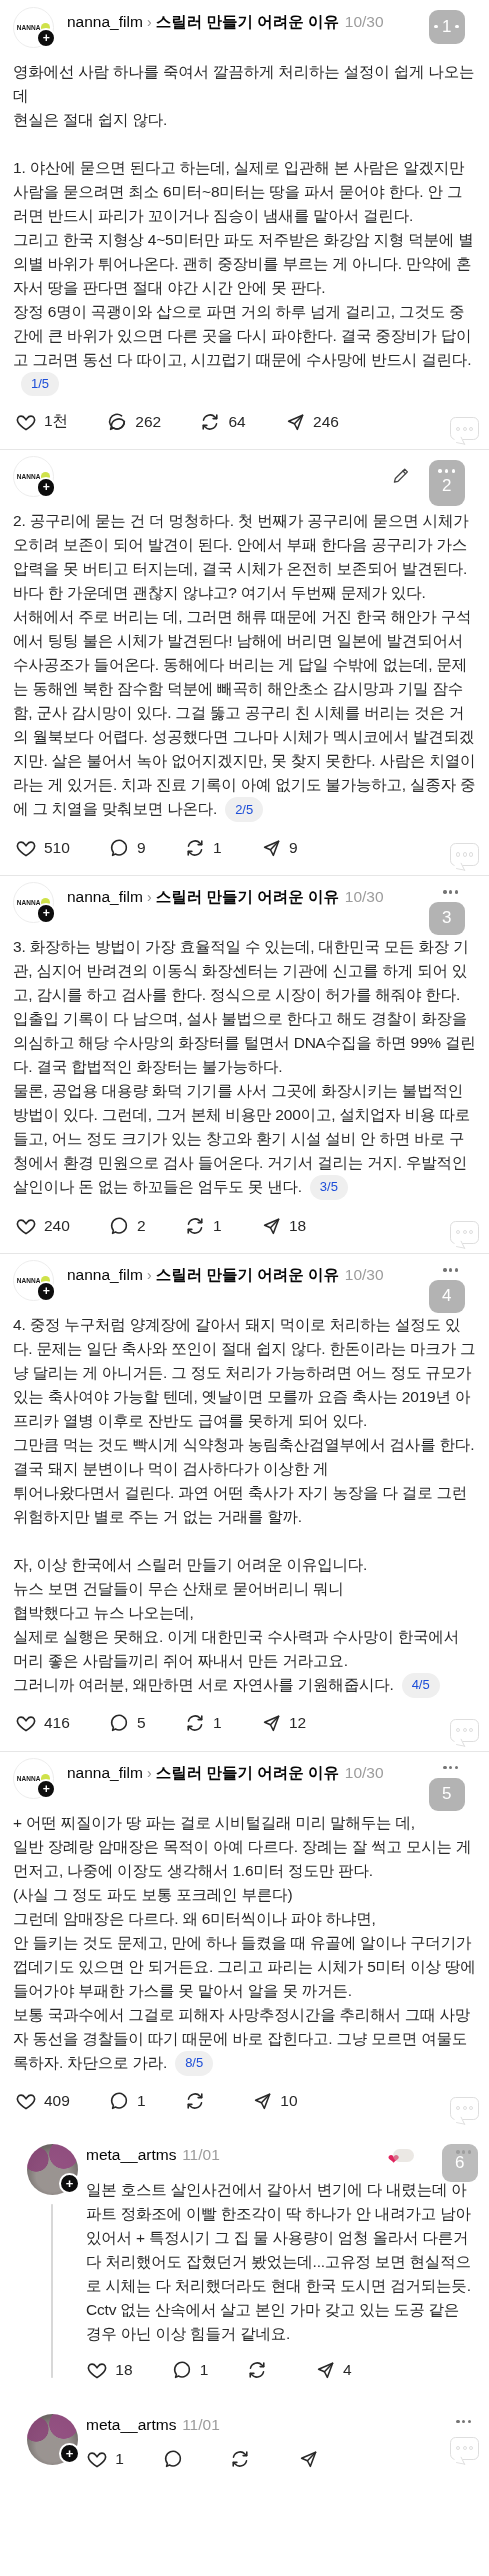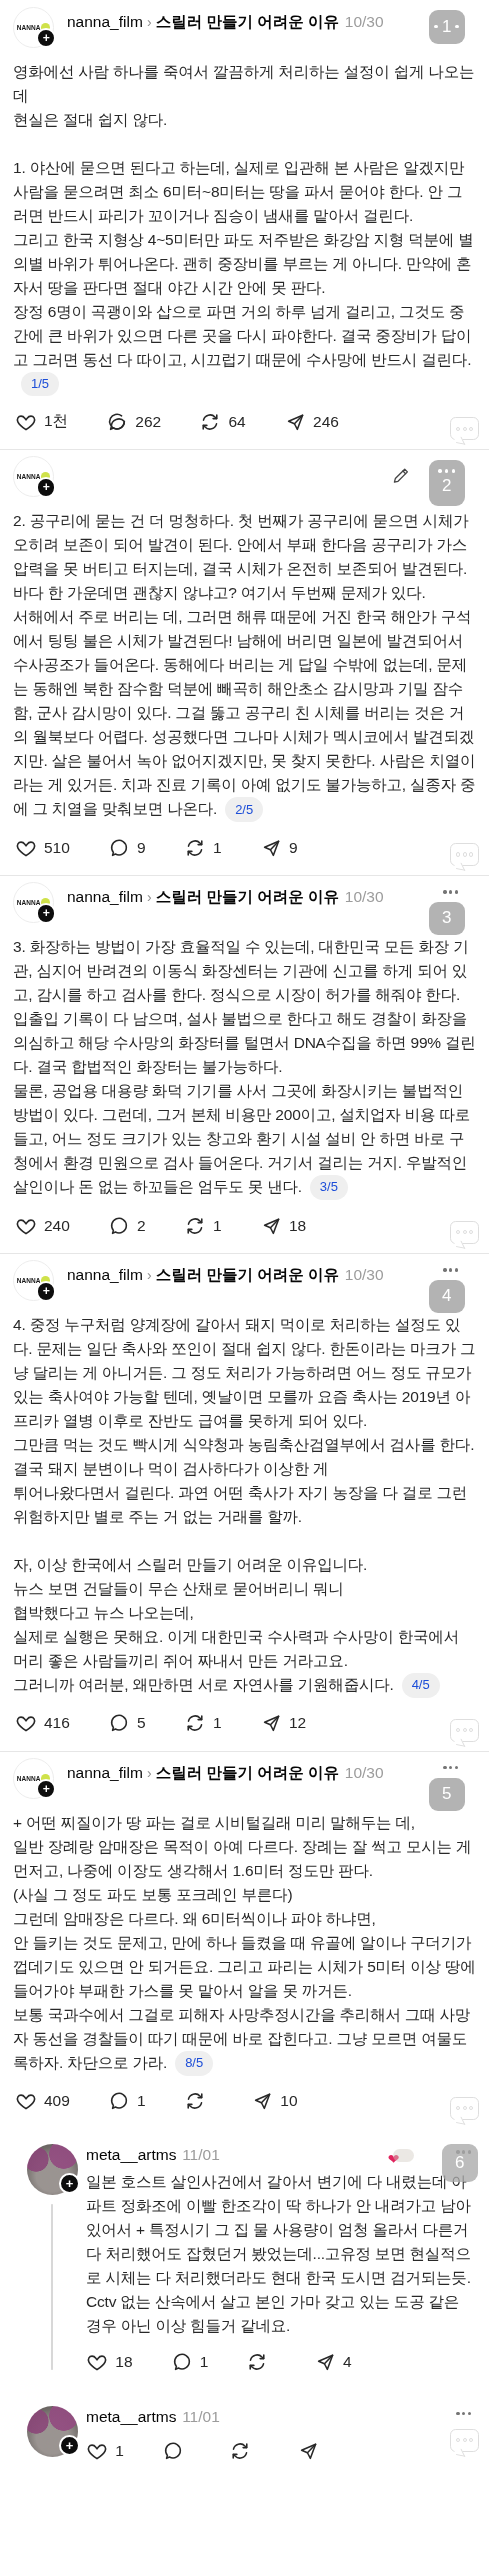--- a/index.html
+++ b/index.html
@@ -60,21 +60,21 @@
   .reply{position:relative;padding:13px 13px 0 0;background:#fff;}
   .reply-avatar{position:absolute;left:27px;top:14.7px;width:51px;height:51px;border-radius:50%;overflow:hidden;
     background:
       radial-gradient(circle at 72% 20%, rgba(146,77,128,.95) 0 26%, rgba(146,77,128,0) 27%),
       radial-gradient(circle at 18% 30%, rgba(138,70,120,.9) 0 22%, rgba(138,70,120,0) 23%),
       radial-gradient(circle at 50% 62%, #9a9491 0 40%, #6f6a67 70%, #55504e 100%);}
   .reply-plus{position:absolute;left:59px;top:44px;width:21px;height:21px;border-radius:50%;background:#0d0d0d;
     border:2.4px solid #fff;color:#fff;display:flex;align-items:center;justify-content:center;font-size:13px;font-weight:700;box-sizing:border-box;}
   .reply-content{margin-left:86px;}
   .reply-header{font-size:15.5px;line-height:21px;padding-top:1.6px;}
-  .reply-body{font-size:15.5px;line-height:24px;color:#282828;white-space:pre-line;margin-top:5px;letter-spacing:-0.2px;}
+  .reply-body{font-size:15.5px;line-height:24px;color:#282828;white-space:pre-line;margin-top:13px;letter-spacing:-0.2px;}
   .reply .actions{margin:13px 0 18px 0;}
   .thread-line{position:absolute;left:51px;top:75px;bottom:3.3px;width:1.6px;background:#d8d8d8;border-radius:0.8px;}
   .reaction-float{position:absolute;top:23px;right:75px;display:flex;align-items:center;}
   .reaction-ghost{width:21px;height:13px;border-radius:6.5px;background:rgba(210,205,195,.45);margin-left:-6.5px;margin-top:-8.2px;}
   .reaction-heart{font-size:14px;line-height:1;color:#e0245e;}
 </style>
 </head>
 <body>
 
 <div class="page">

